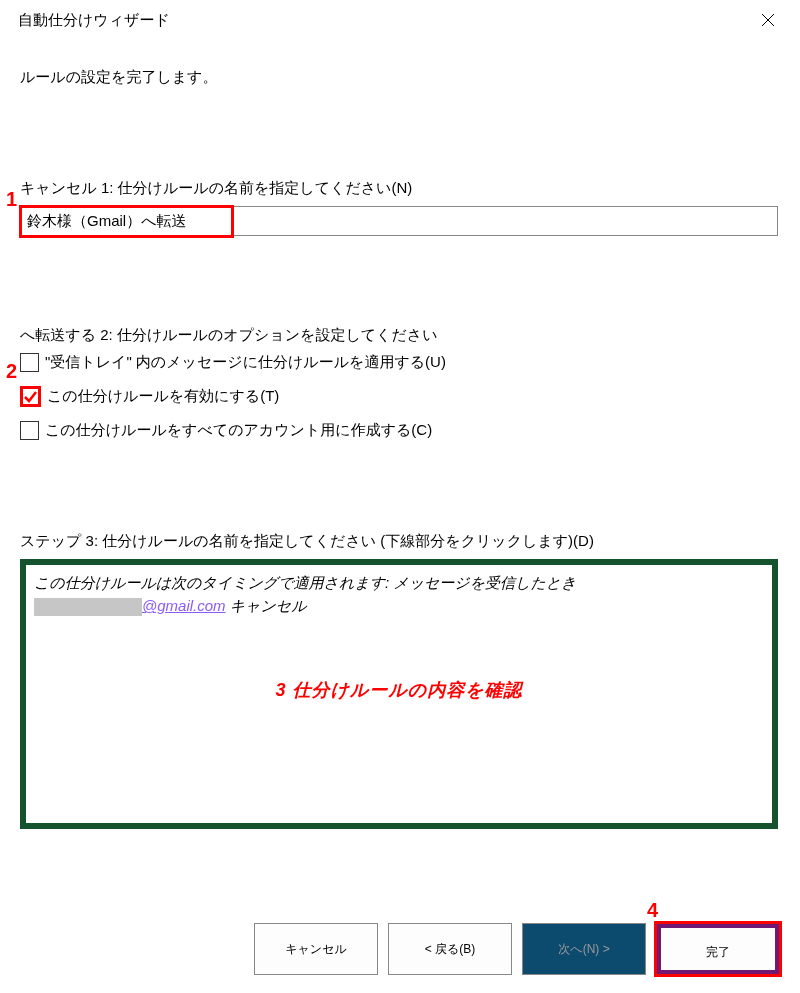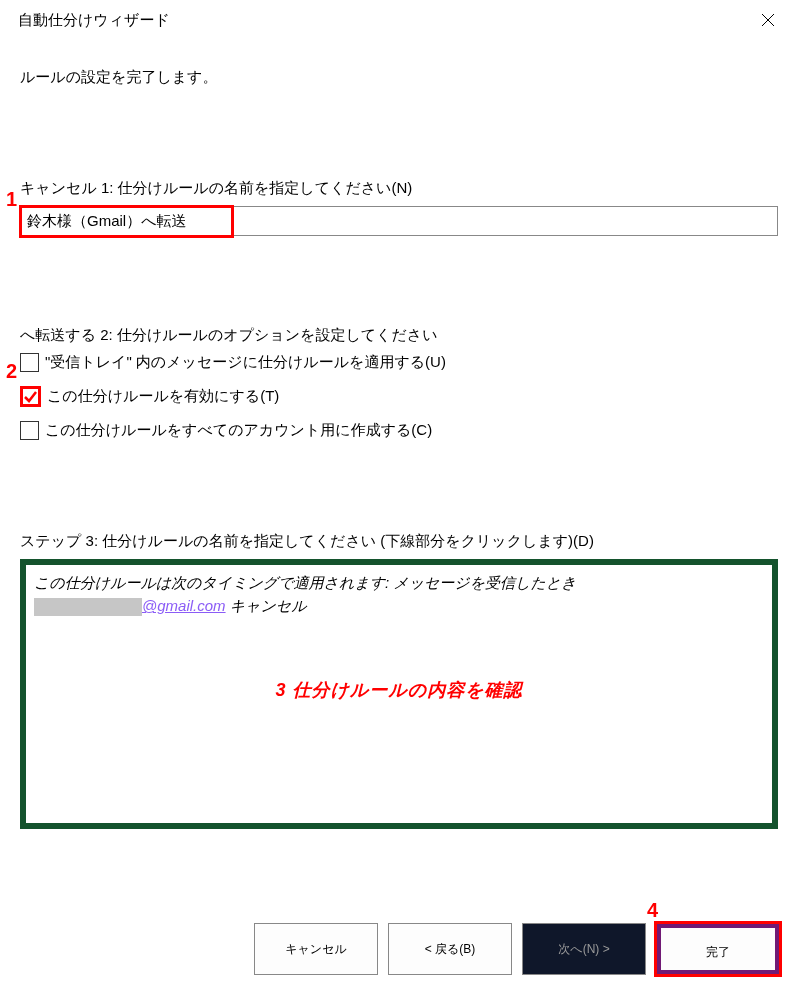--- a/index.html
+++ b/index.html
@@ -158,21 +158,21 @@
       min-width: 124px;
       height: 52px;
       border: 1px solid #888;
       background: #fdfdfd;
       font-size: 12px;
       font-family: inherit;
       cursor: pointer;
       padding: 16px 10px;
     }
     .btn:disabled {
-      background: #0f172a;
+      background: #0c4a6e;
       color: #9a9a9a;
       cursor: default;
       text-align: center;
     }
     .btn.primary {
       border: 5px solid #701a75;
     }
     .finish-wrap {
       position: relative;
     }

